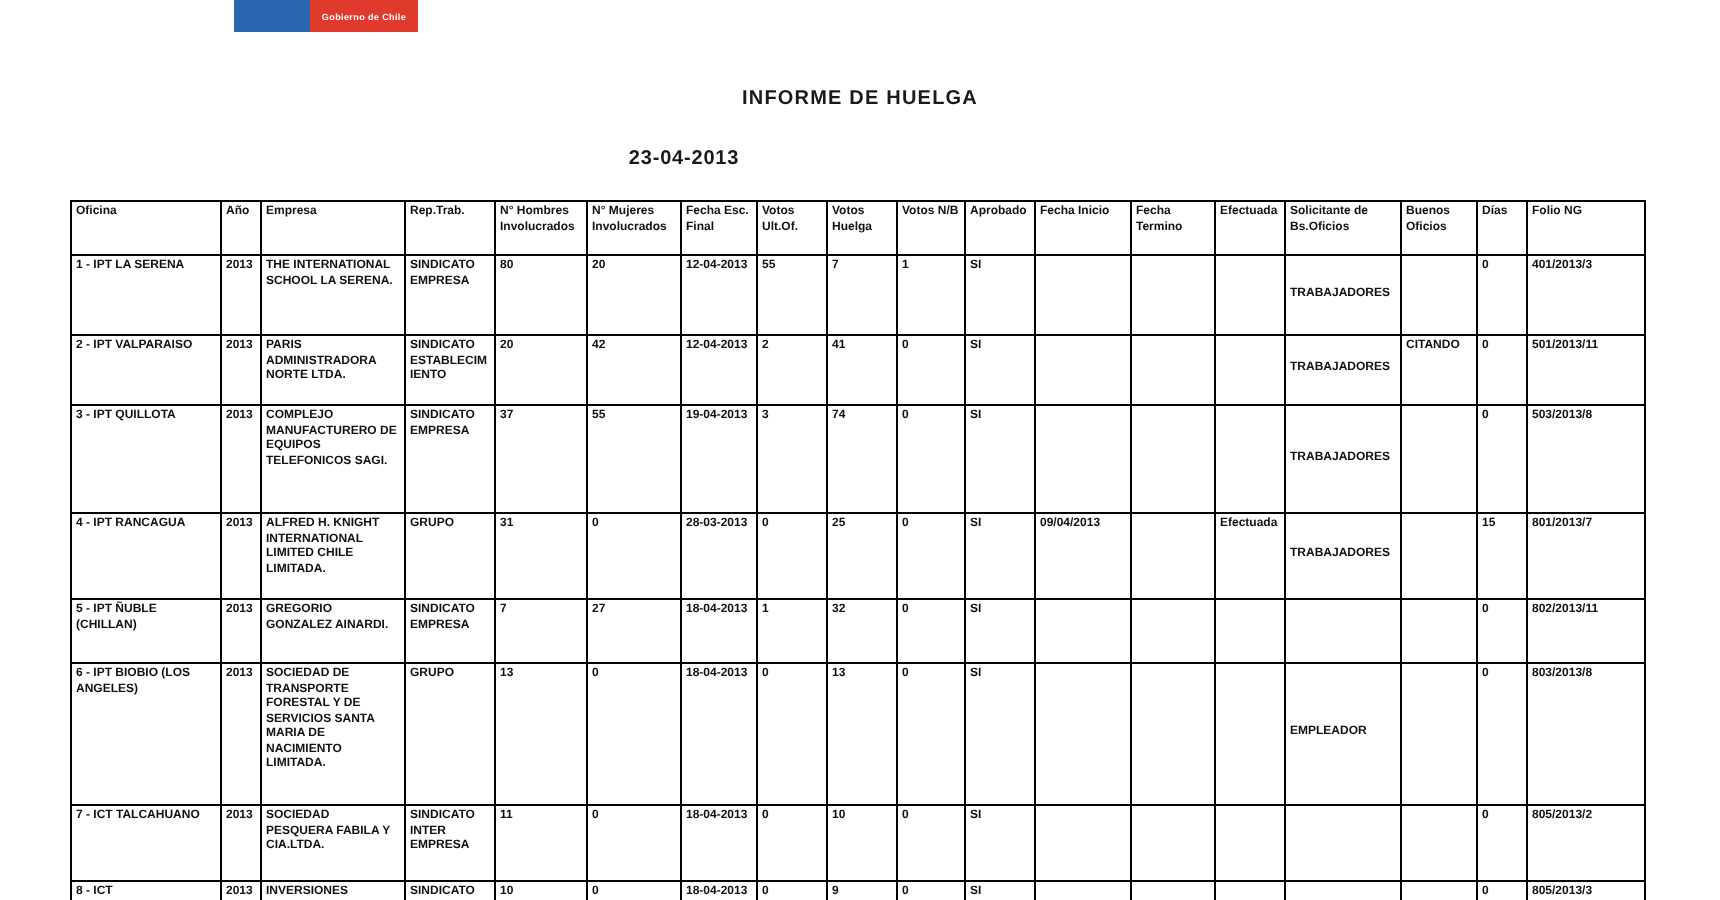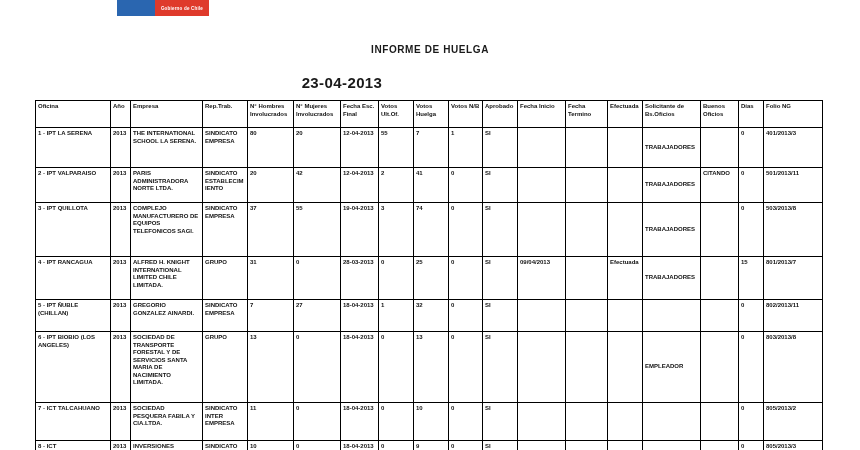--- a/index.html
+++ b/index.html
@@ -42,21 +42,21 @@
     font-size: 10px;
     font-weight: bold;
     letter-spacing: 0.6px;
     color: #1a1a1a;
   }
   .date {
     position: absolute;
     left: 0; width: 684px;
     top: 74px;
     text-align: center;
-    font-size: 15px;
+    font-size: 10px;
     font-weight: bold;
     letter-spacing: 0.4px;
     color: #1a1a1a;
   }
   
   table.report {
     position: absolute;
     left: 35px;
     top: 100px;
     width: 787px;

